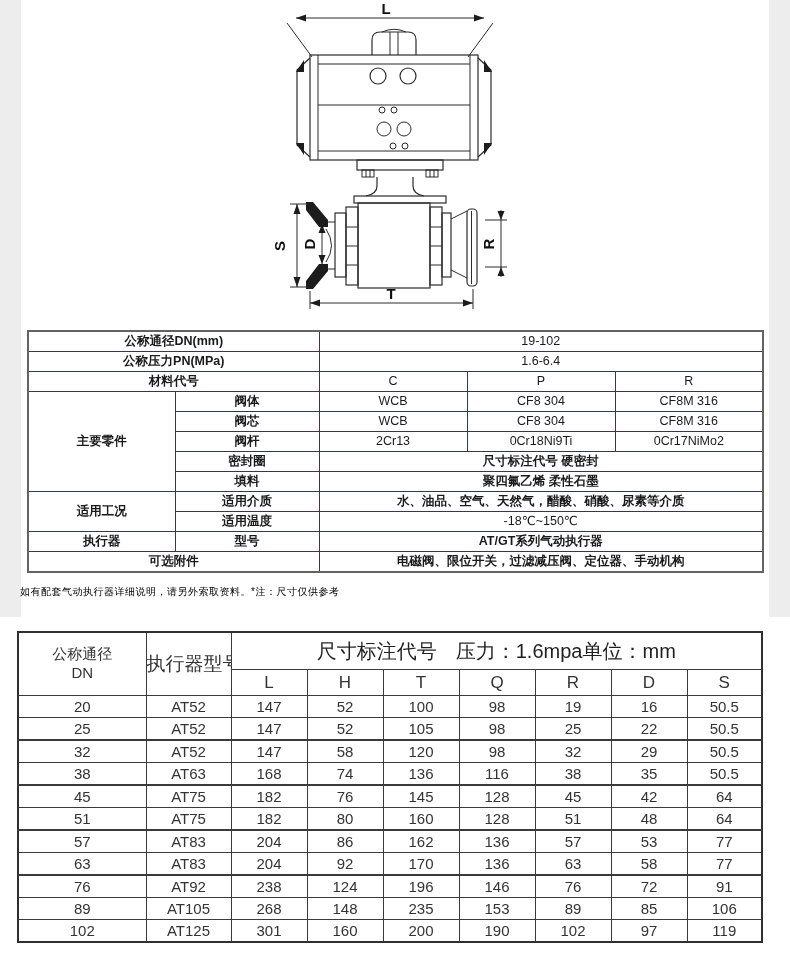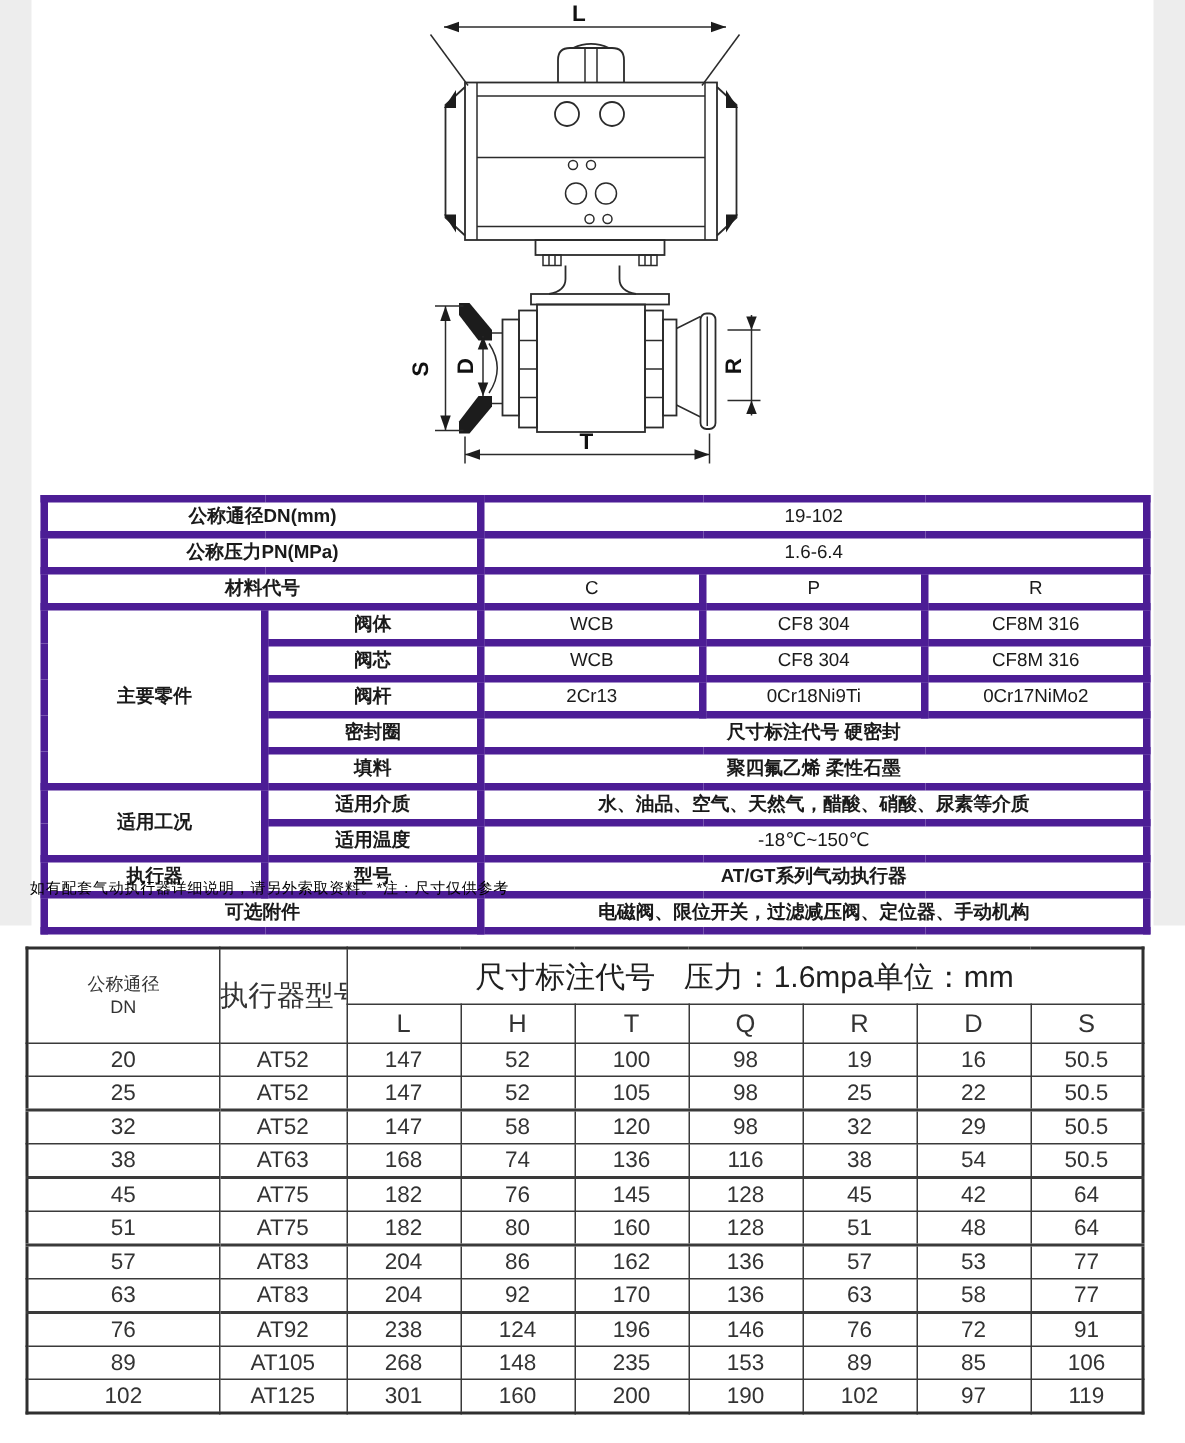--- a/index.html
+++ b/index.html
@@ -20,21 +20,21 @@
   .dimtext{font-family:"Liberation Sans","DejaVu Sans",sans-serif;font-size:15px;font-weight:bold;fill:#111;}
 
   
   table.spec{
     position:absolute;left:27px;top:330px;width:735px;
     border-collapse:collapse;table-layout:fixed;
     font-size:12.5px;color:#1a1a1a;
     border:2px solid #636363;
   }
   table.spec td{
-    border:5px solid #4c1d95;height:19px;padding:0 1px;
+    border:1px solid #4c1d95;height:19px;padding:0 1px;
     text-align:center;vertical-align:middle;line-height:1.1;
     white-space:nowrap;overflow:hidden;
   }
   table.spec td.b{font-weight:bold;}
 
   
   .note{
     position:absolute;left:20px;top:585px;width:740px;
     font-size:10px;color:#000000;letter-spacing:.5px;
   }
@@ -47,21 +47,21 @@
     border:2px solid #2f2f2f;
   }
   table.dims th,table.dims td{
     border:1px solid #3a3a3a;text-align:center;vertical-align:middle;
     padding:0;font-weight:normal;white-space:nowrap;overflow:hidden;
   }
   table.dims thead tr.r1 th{height:36px;}
   table.dims thead tr.r2 th{height:25px;font-size:17px;}
   table.dims td{height:21px;}
   table.dims tr.thick td{border-bottom-width:2px;}
-  table.dims .dn-h{font-size:12px;line-height:1.25;}
+  table.dims .dn-h{font-size:15px;line-height:1.25;}
   table.dims .model-h{font-size:19px;}
   table.dims .title-h div{display:flex;justify-content:center;align-items:center;font-size:20px;color:#1f1f1f;}
   table.dims .title-h .seg2{margin-left:19px;}
   table.dims .title-h .seg3{}
 </style>
 </head>
 <body>
 
 <div class="page">
 
@@ -333,21 +333,21 @@
           <td>50.5</td>
         </tr>
         <tr class="thick">
           <td>38</td>
           <td>AT63</td>
           <td>168</td>
           <td>74</td>
           <td>136</td>
           <td>116</td>
           <td>38</td>
-          <td>54</td>
+          <td>35</td>
           <td>50.5</td>
         </tr>
         <tr>
           <td>45</td>
           <td>AT75</td>
           <td>182</td>
           <td>76</td>
           <td>145</td>
           <td>128</td>
           <td>45</td>

